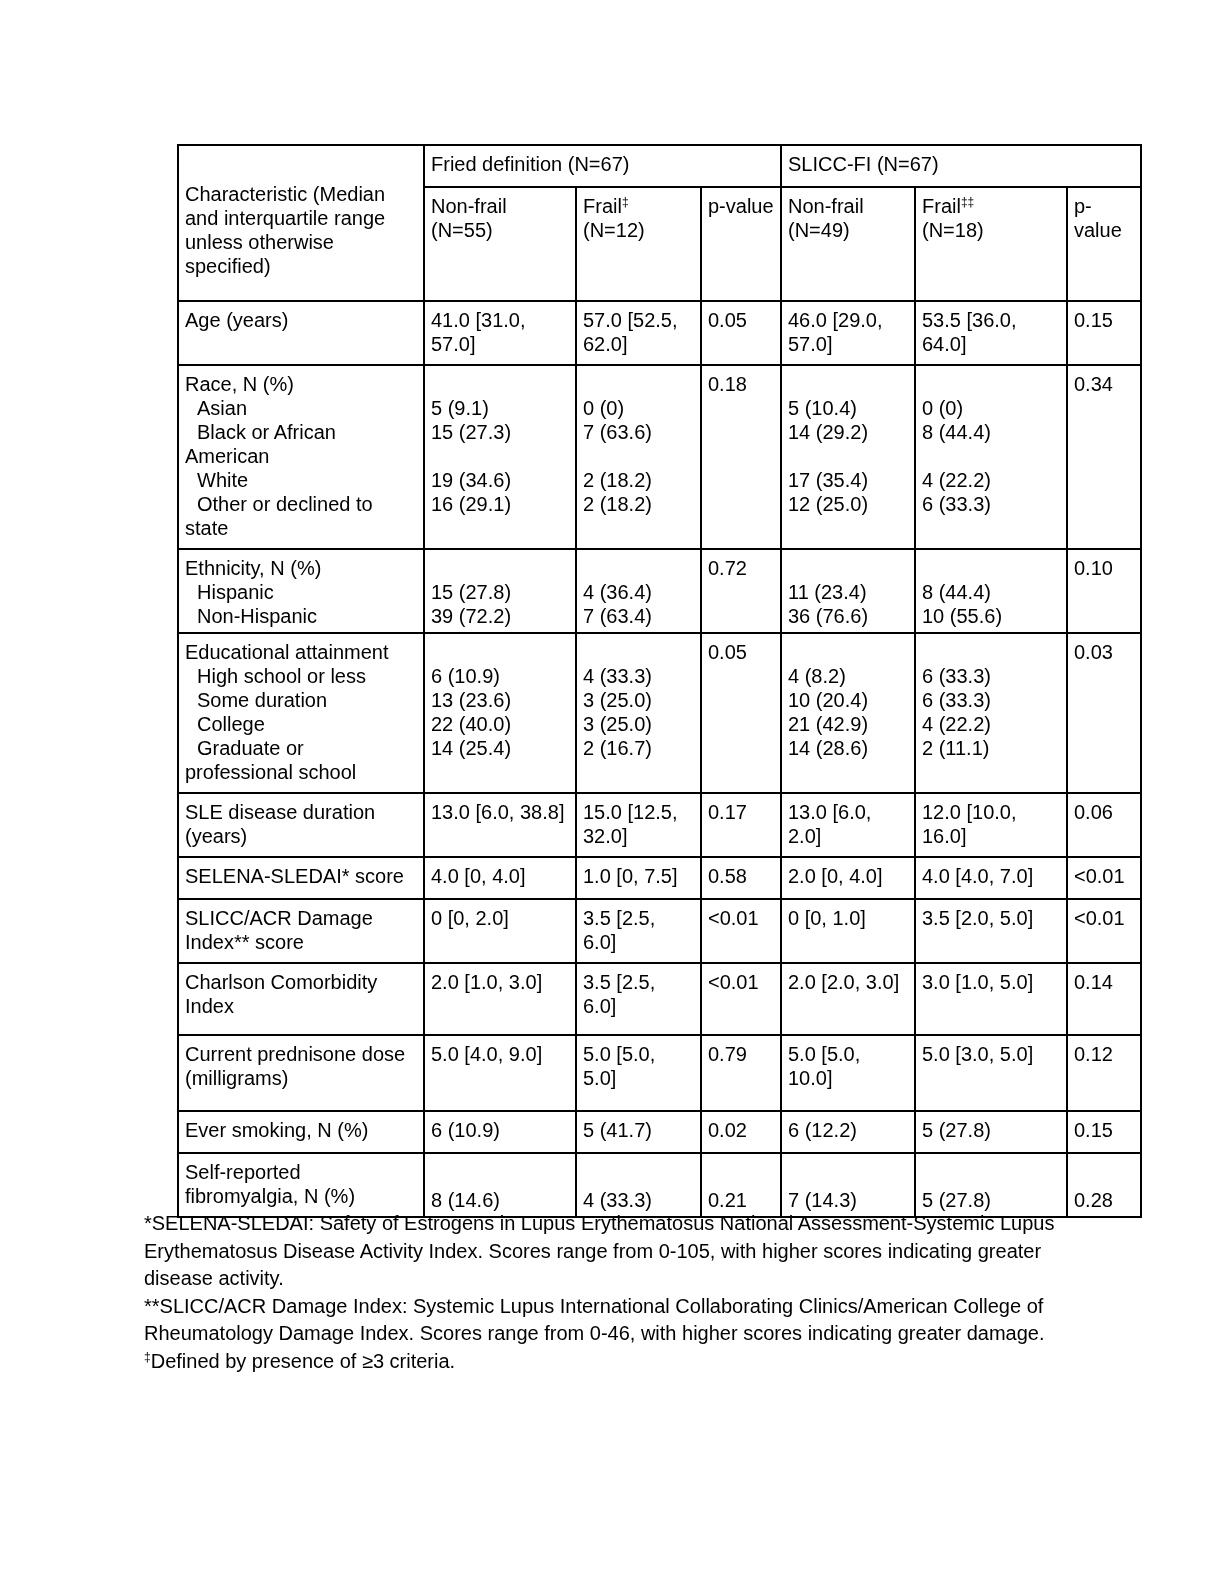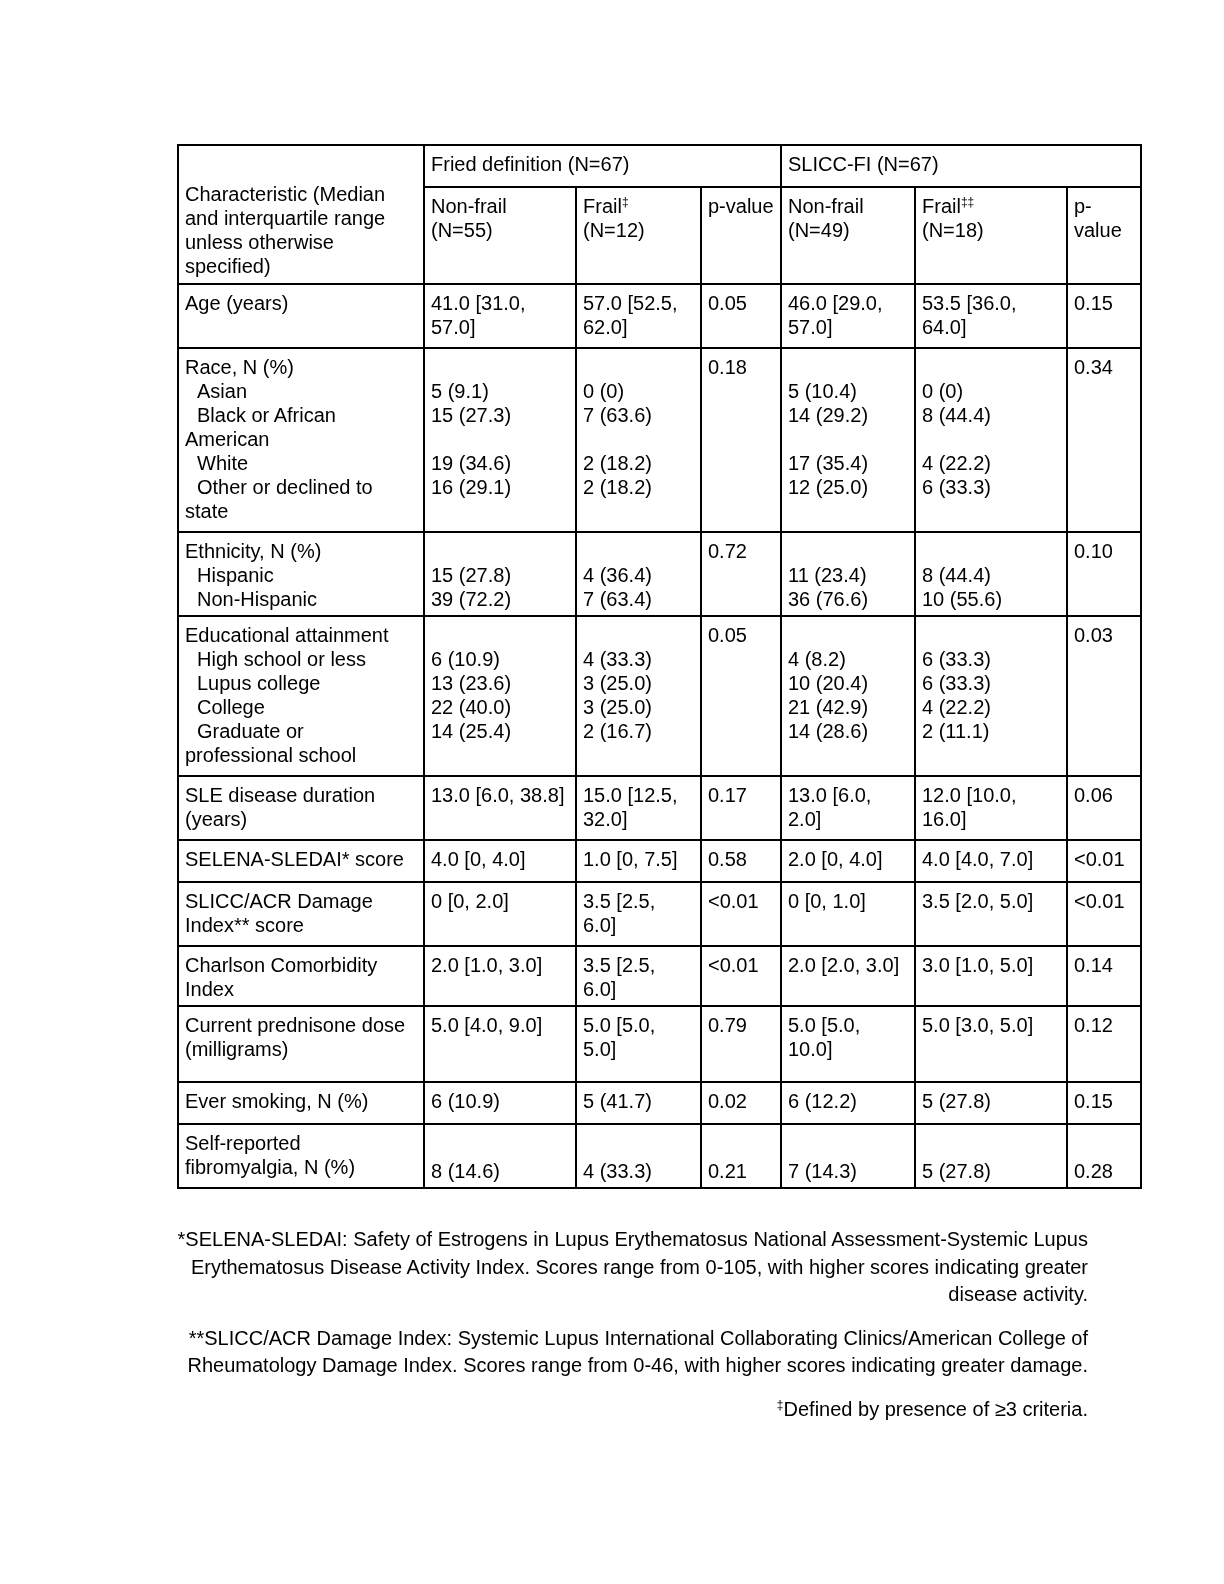--- a/index.html
+++ b/index.html
@@ -4,21 +4,21 @@
 <style>
   html, body { margin: 0; padding: 0; background: #ffffff; }
   body { width: 1224px; height: 1584px; position: relative; font-family: "Liberation Sans", sans-serif; color: #000; }
   .page { position: absolute; left: 0; top: 0; width: 1224px; height: 1584px; }
   table.t { position: absolute; left: 177px; top: 144px; border-collapse: collapse; table-layout: fixed; width: 963px; font-size: 20px; line-height: 24px; }
   table.t td { border: 2px solid #000; vertical-align: top; padding: 6px 6px 4px 6px; overflow: hidden; }
   .b { font-weight: normal; }
   .sub { padding-left: 12px; }
   sup { font-size: 12px; line-height: 0; vertical-align: 7px; }
   .foot { position: absolute; left: 144px; top: 1210px; width: 960px; font-size: 20px; line-height: 27.5px; }
-  .foot p { margin: 16px; text-align: right; }
+  .foot p { margin: 0; }
 </style>
 </head>
 <body>
 
 <div class="page">
 <table class="t">
   <colgroup>
     <col style="width:246px">
         <col style="width:152px">
         <col style="width:125px">
@@ -28,21 +28,21 @@
         <col style="width:74px">
   </colgroup>
   <tbody>
         <tr style="height:42px">
     <td rowspan="2" class="b">
             <div style="padding-top:30px">Characteristic (Median and interquartile range unless otherwise specified)</div>
           </td>
     <td colspan="3" class="b">Fried definition (N=67)</td>
     <td colspan="3" class="b">SLICC-FI (N=67)</td>
   </tr>
-  <tr style="height:97px">
+  <tr style="height:114px">
     <td>Non-frail (N=55)</td>
     <td><span>Frail</span><sup>‡</sup><br><span>(N=12)</span></td>
     <td>p-value</td>
     <td>Non-frail (N=49)</td>
     <td><span>Frail</span><sup>‡‡</sup><br><span>(N=18)</span></td>
     <td>p-value</td>
   </tr>
 
   <tr style="height:64px">
     <td>Age (years)</td>
@@ -125,21 +125,21 @@
       <div>8 (44.4)</div>
       <div>10 (55.6)</div>
     </td>
     <td>0.10</td>
   </tr>
 
   <tr style="height:160px">
     <td>
       <div>Educational attainment</div>
       <div class="sub">High school or less</div>
-      <div class="sub">Lupus college</div>
+      <div class="sub">Some duration</div>
       <div class="sub">College</div>
       <div><span style="padding-left:12px"></span><span>Graduate or professional school</span></div>
     </td>
     <td>
       <div>&nbsp;</div>
       <div>6 (10.9)</div>
       <div>13 (23.6)</div>
       <div>22 (40.0)</div>
       <div>14 (25.4)</div>
     </td>
@@ -191,21 +191,21 @@
   <tr style="height:64px">
     <td>SLICC/ACR Damage Index** score</td>
     <td>0 [0, 2.0]</td>
     <td>3.5 [2.5, 6.0]</td>
     <td>&lt;0.01</td>
     <td>0 [0, 1.0]</td>
     <td>3.5 [2.0, 5.0]</td>
     <td>&lt;0.01</td>
   </tr>
 
-  <tr style="height:60px">
+  <tr style="height:72px">
     <td>Charlson Comorbidity Index</td>
     <td>2.0 [1.0, 3.0]</td>
     <td>3.5 [2.5, 6.0]</td>
     <td>&lt;0.01</td>
     <td>2.0 [2.0, 3.0]</td>
     <td>3.0 [1.0, 5.0]</td>
     <td>0.14</td>
   </tr>
 
   <tr style="height:76px">

